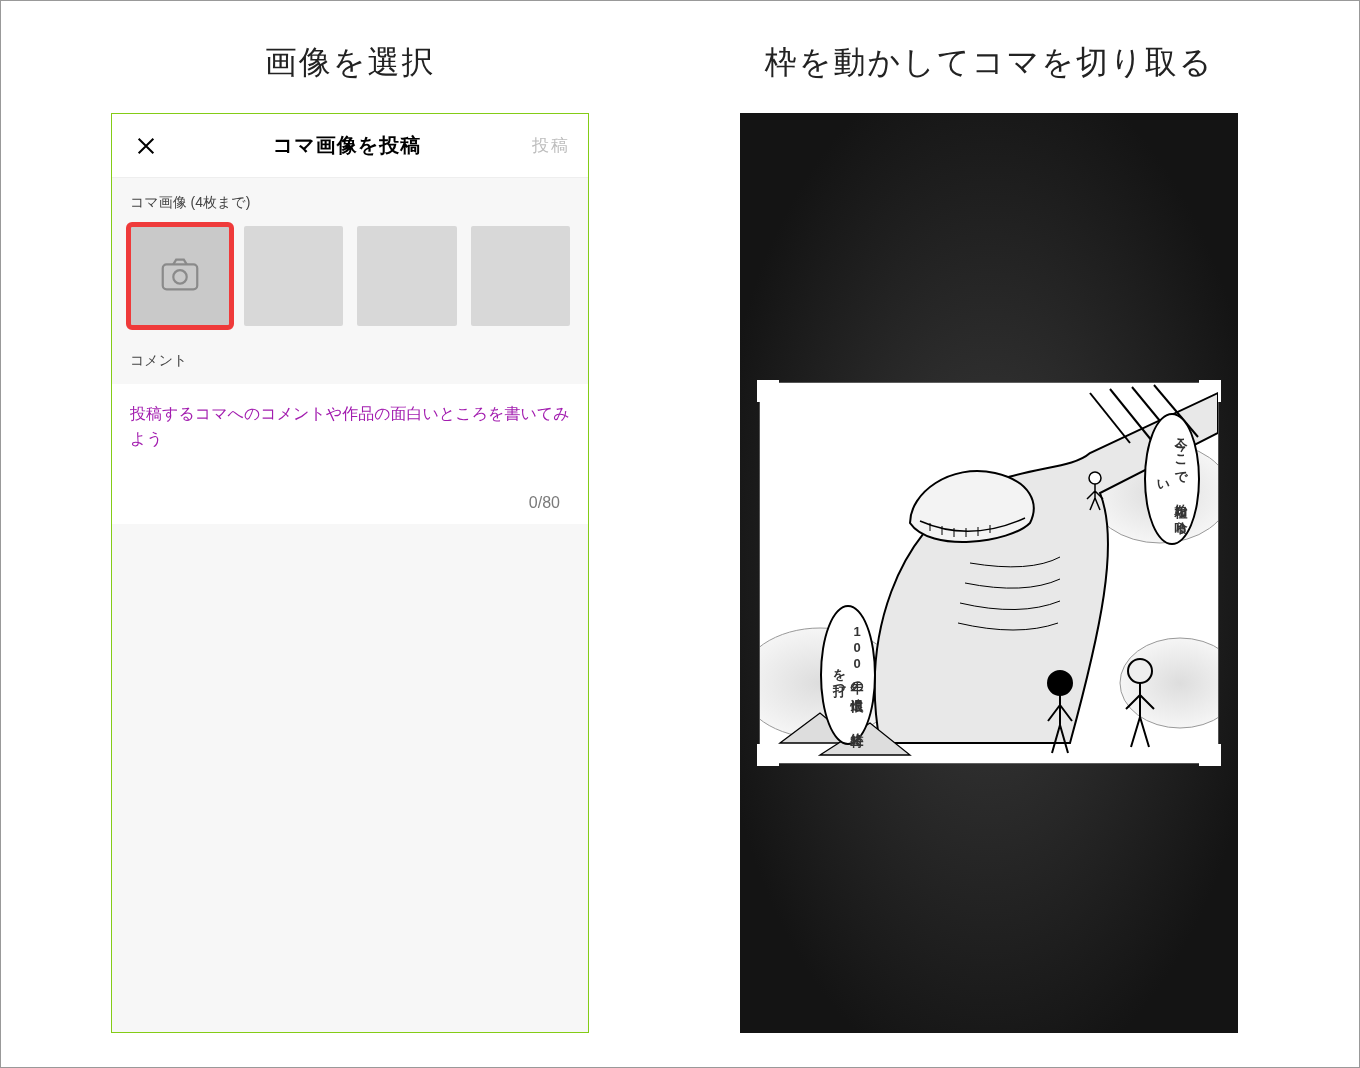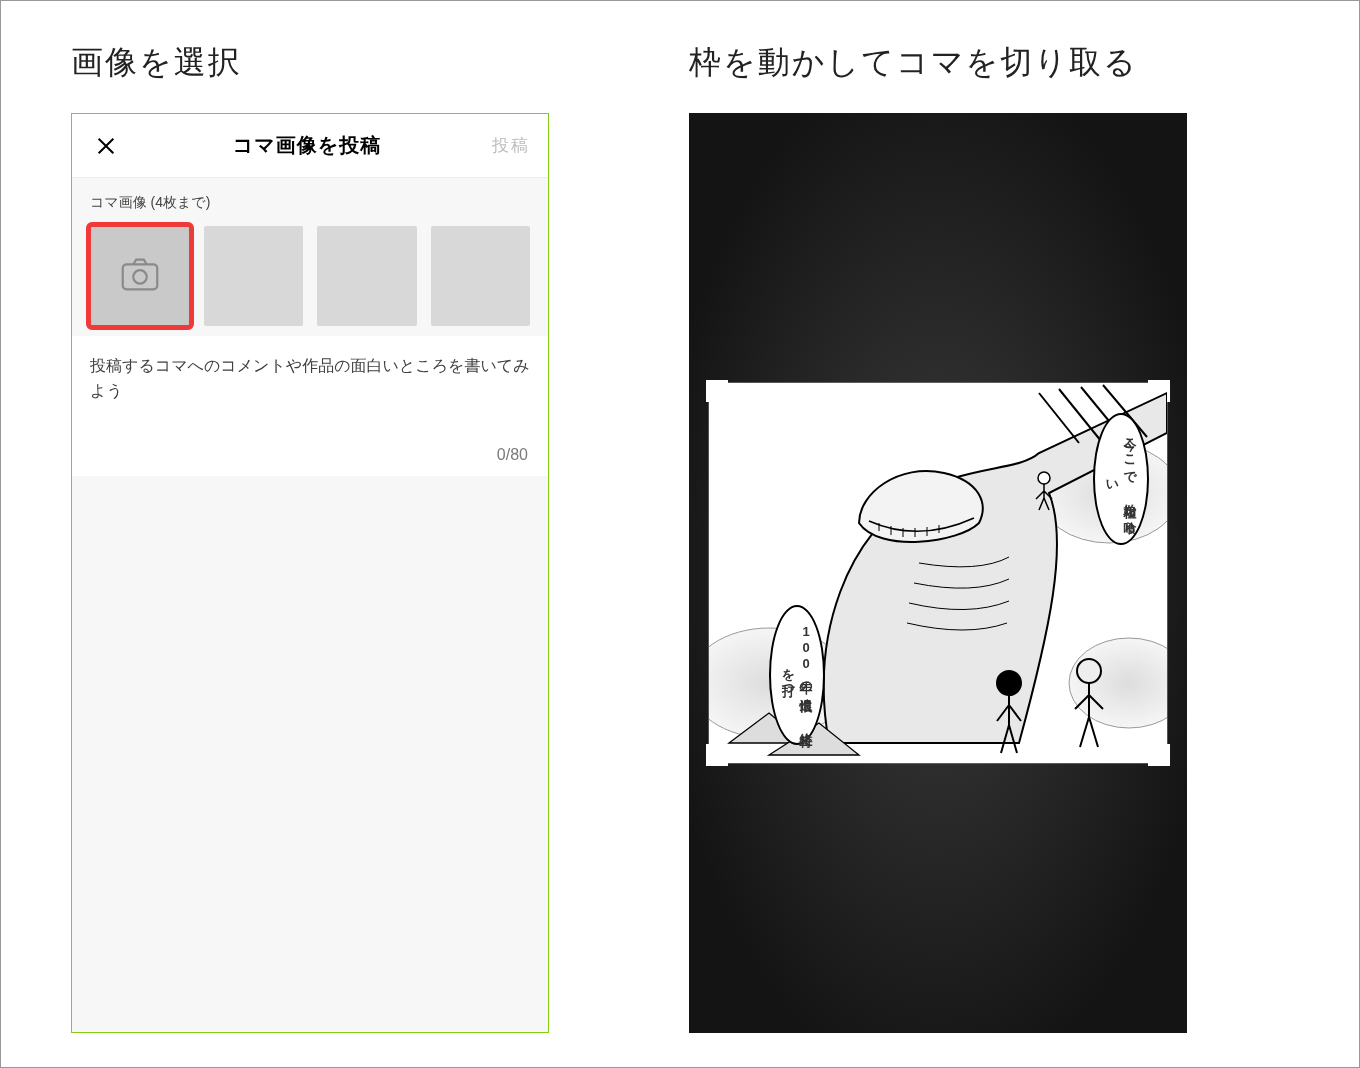--- a/index.html
+++ b/index.html
@@ -17,21 +17,21 @@
     position: relative;
     padding: 40px 60px 0 60px;
     display: flex;
     gap: 60px;
     justify-content: center;
   }
   .col {
     flex: 0 0 558px;
     display: flex;
     flex-direction: column;
-    align-items: flex-start;
+    align-items: center;
   }
   .col-title {
     font-size: 32px;
     font-weight: 400;
     letter-spacing: 2px;
     color: #222;
     margin-bottom: 28px;
     text-align: center;
   }
 
@@ -101,25 +101,25 @@
   .comment-area {
     background: #fff;
     margin: 0 0 0 0;
     padding: 18px;
     min-height: 140px;
     position: relative;
   }
   .comment-placeholder {
     font-size: 16px;
     line-height: 1.55;
-    color: #404040;
+    color: #a21caf;
   }
   .char-counter {
     position: absolute;
-    right: 20px; bottom: 12px;
+    right: 28px; bottom: 12px;
     font-size: 16px;
     color: #7a7a7a;
   }
 
   .guideline-row {
     padding: 20px 18px;
     font-size: 15.5px;
     color: #6f6f6f;
   }
   .guideline-row a {
@@ -216,20 +216,23 @@
                 <circle cx="24" cy="27" r="7"></circle>
               </svg>
             </span>
           </div>
           <div class="slot"></div>
           <div class="slot"></div>
           <div class="slot"></div>
         </div>
       </div>
 
+      <div class="section" style="padding-bottom:0;">
+        <div class="section-label">コメント</div>
+      </div>
       <div class="comment-area">
         <div class="comment-placeholder">投稿するコマへのコメントや作品の面白いところを書いてみよう</div>
         <div class="char-counter">0/80</div>
       </div>
 
 
     </div>
   </div>
 
   <div class="col" style="flex-basis:600px;">

